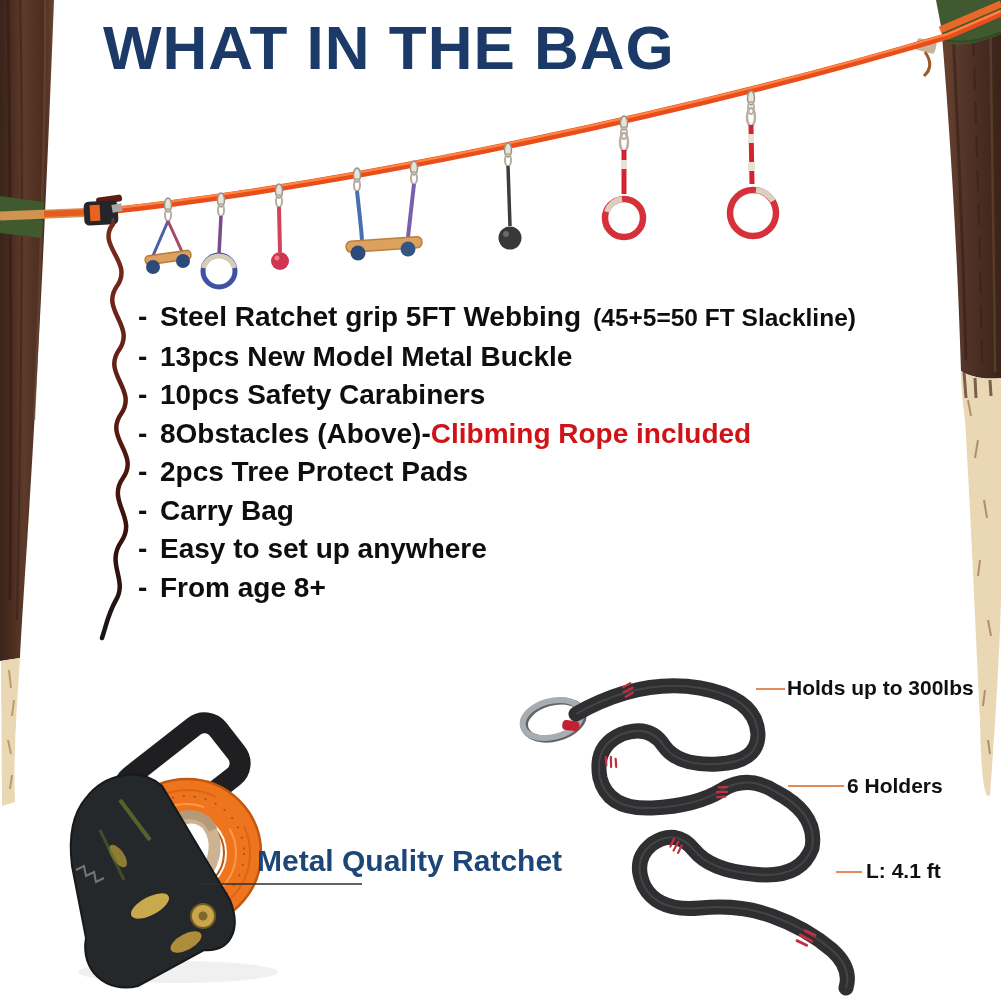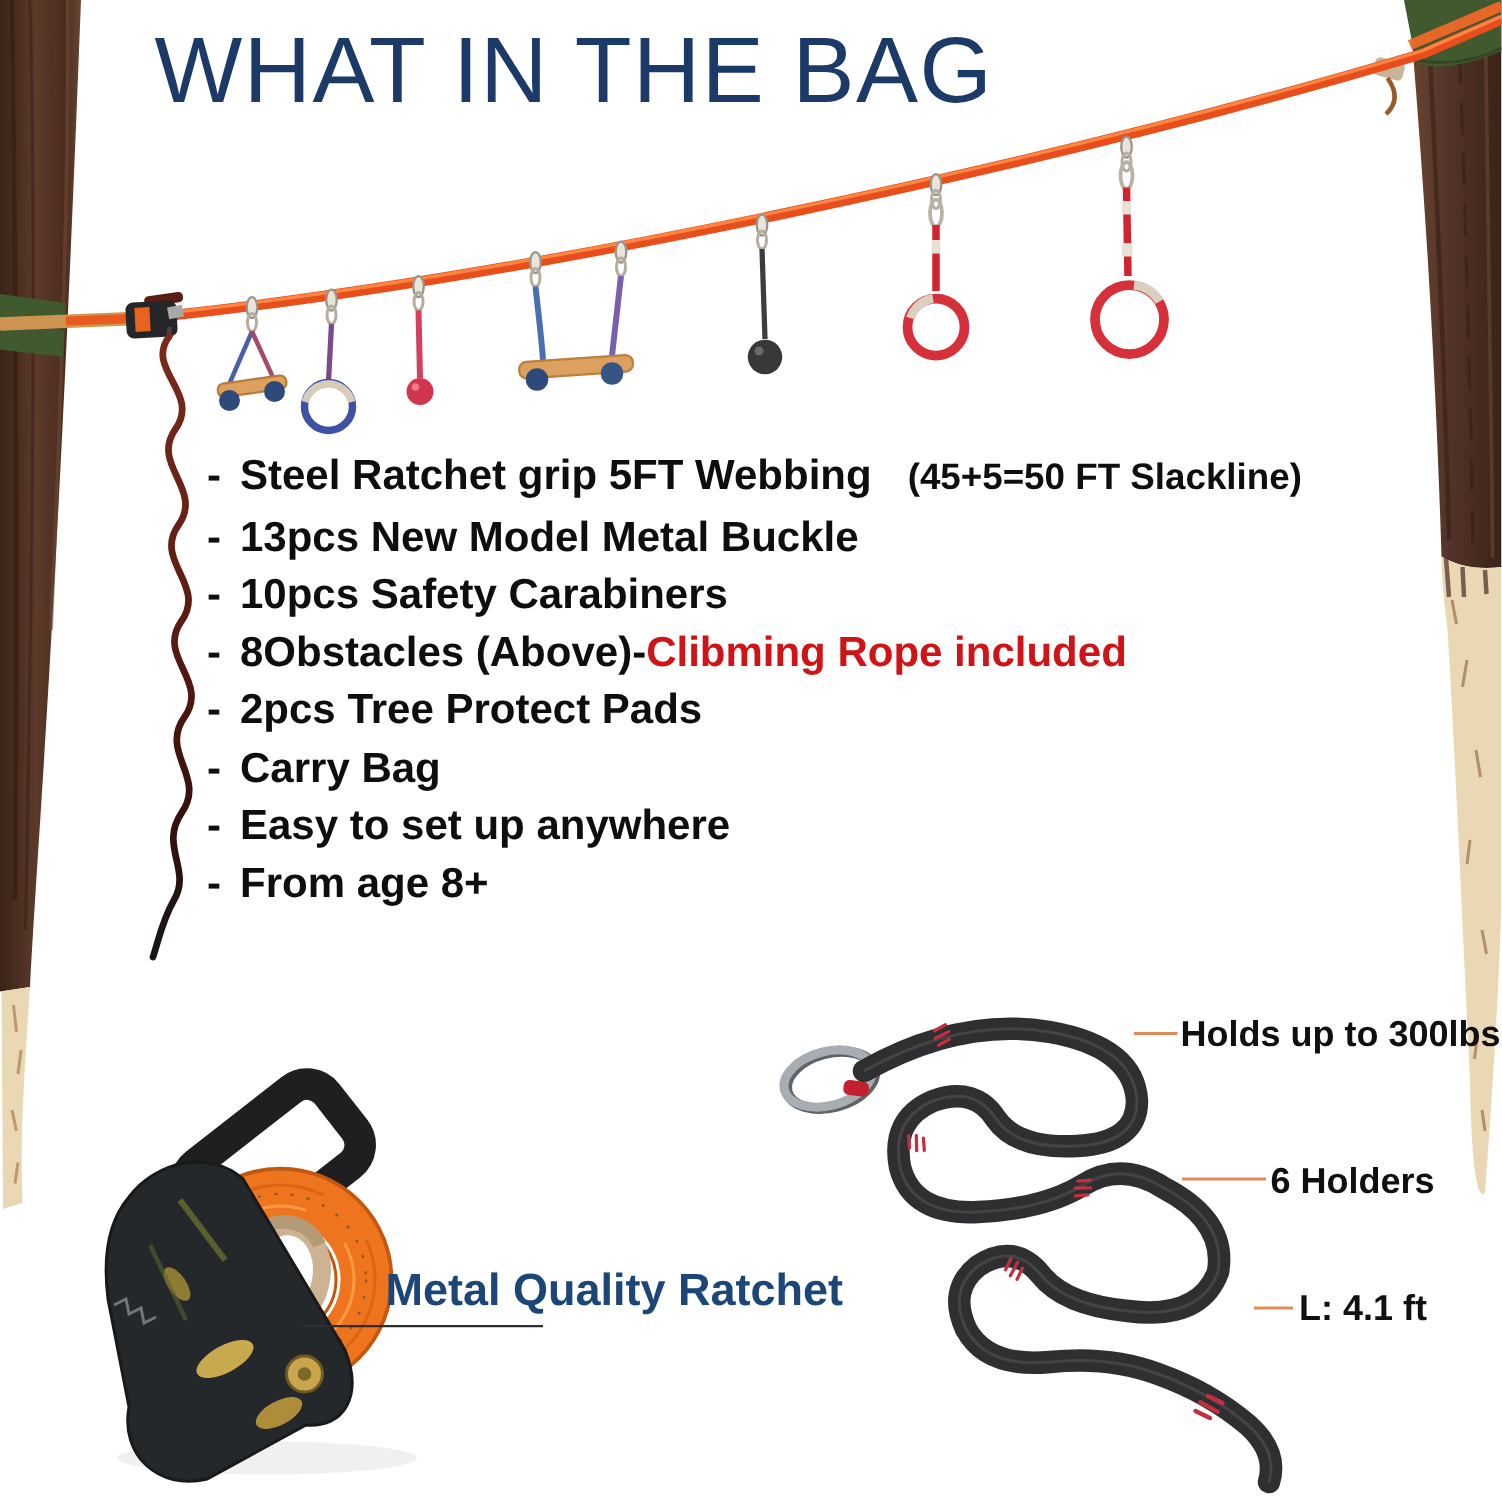--- a/index.html
+++ b/index.html
@@ -1,29 +1,29 @@
 <!DOCTYPE html>
 <html><head>
 <meta charset="utf-8">
 <style>
   html,body{margin:0;padding:0;background:#fff;}
   body{width:1001px;height:1001px;position:relative;overflow:hidden;
        font-family:"Liberation Sans",sans-serif;}
   .stage{position:absolute;left:0;top:0;width:1001px;height:1001px;}
   svg.scene{position:absolute;left:0;top:0;}
-  .title{position:absolute;left:103px;top:12px;font-size:62px;font-weight:normal;
+  .title{position:absolute;left:103px;top:12px;font-size:62px;font-weight:bold;
          color:#1b3a68;letter-spacing:1px;white-space:nowrap;}
   .features{position:absolute;left:138px;top:298px;font-size:28px;font-weight:bold;
             color:#0e0e0e;line-height:38.5px;white-space:nowrap;}
   .feat .dash{display:inline-block;width:22px;}
-  .feat .sm{font-size:24.5px;margin-left:24px;}
+  .feat .sm{font-size:24.5px;margin-left:12px;}
   .feat .rd{color:#d01317;}
   .note{position:absolute;left:257px;top:841px;font-size:30px;font-weight:bold;
         color:#1c4677;line-height:40px;white-space:nowrap;}
-  .lbl{position:absolute;font-size:24px;font-weight:bold;color:#101010;white-space:nowrap;}
+  .lbl{position:absolute;font-size:21px;font-weight:bold;color:#101010;white-space:nowrap;}
   #lbl-capacity{left:787px;top:676px;}
   #lbl-holders{left:847px;top:774px;}
   #lbl-length{left:866px;top:859px;}
 </style>
 </head>
 <body>
 
 <div class="stage">
 
 <svg class="scene" width="1001" height="1001" viewBox="0 0 1001 1001">

